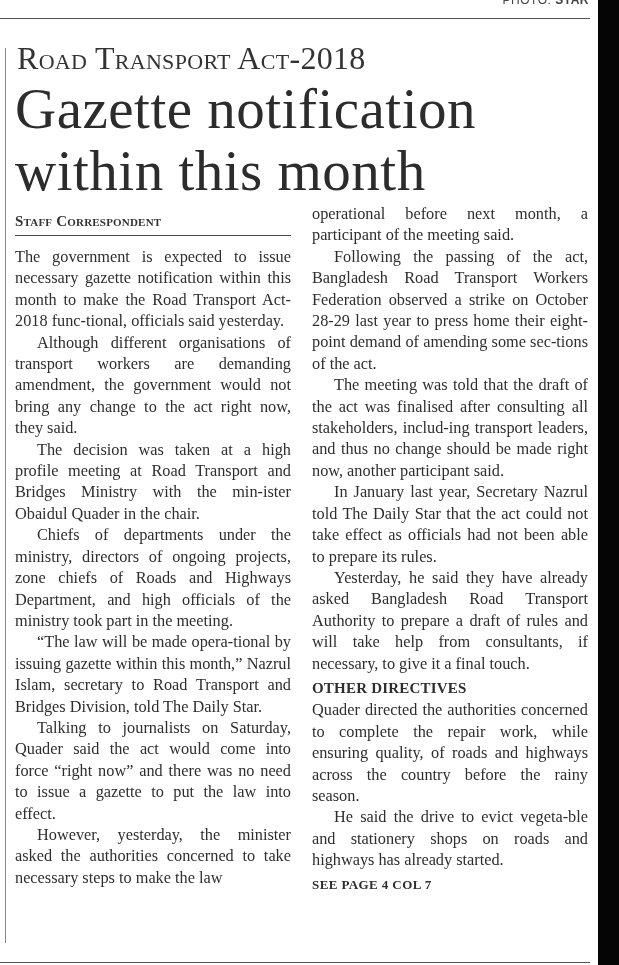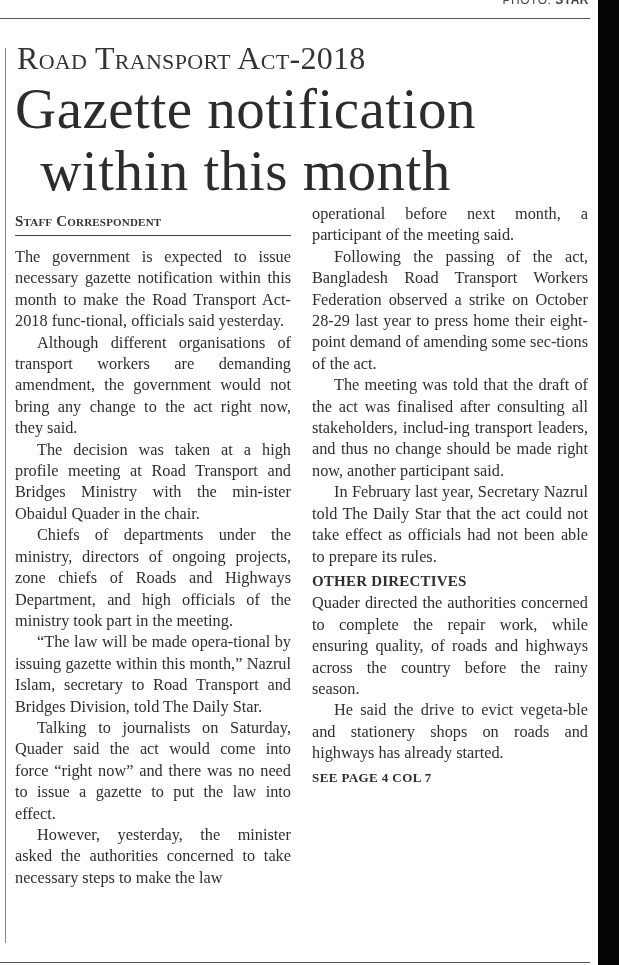--- a/index.html
+++ b/index.html
@@ -17,21 +17,21 @@
   .top-rule { position: absolute; left: 0; top: 18px; width: 590px; height: 1px; background: #555; }
   .bottom-rule { position: absolute; left: 0; top: 962px; width: 590px; height: 1px; background: #555; }
   .left-bar { position: absolute; left: 5px; top: 48px; width: 1px; height: 895px; background: #888; }
 
   .kicker {
     position: absolute; left: 17px; top: 40px; font-size: 32px; line-height: 36px; color: #333;
     font-variant: small-caps; letter-spacing: 0.3px; white-space: nowrap;
   }
   .headline {
     position: absolute; left: 15px; top: 78px; font-size: 57px; line-height: 62px; color: #2c2c2c;
-    white-space: nowrap; letter-spacing: 0.5px; text-align: center;
+    white-space: nowrap; letter-spacing: 0.5px;
   }
 
   .byline {
     position: absolute; left: 15px; top: 213px; font-size: 15px; font-weight: bold; color: #333;
     font-variant: small-caps; letter-spacing: 0.2px; text-align: center;
   }
   .byline-rule { position: absolute; left: 15px; top: 235px; width: 276px; height: 1px; background: #444; }
 
   .col {
     position: absolute; width: 276px; font-size: 16.3px; line-height: 21.4px; color: #2e2e2e;
@@ -71,20 +71,21 @@
   <p>Chiefs of departments under the ministry, directors of ongoing projects, zone chiefs of Roads and Highways Department, and high officials of the ministry took part in the meeting.</p>
   <p>“The law will be made opera-tional by issuing gazette within this month,” Nazrul Islam, secretary to Road Transport and Bridges Division, told The Daily Star.</p>
   <p>Talking to journalists on Saturday, Quader said the act would come into force “right now” and there was no need to issue a gazette to put the law into effect.</p>
   <p>However, yesterday, the minister asked the authorities concerned to take necessary steps to make the law</p>
 </div>
 
 <div class="col col2">
   <p class="noindent">operational before next month, a participant of the meeting said.</p>
   <p>Following the passing of the act, Bangladesh Road Transport Workers Federation observed a strike on October 28-29 last year to press home their eight-point demand of amending some sec-tions of the act.</p>
   <p>The meeting was told that the draft of the act was finalised after consulting all stakeholders, includ-ing transport leaders, and thus no change should be made right now, another participant said.</p>
-  <p>In February last year, Secretary Nazrul told The Daily Star that the act could not take effect as officials had not been able to prepare its rules.</p>
+  <p>In January last year, Secretary Nazrul told The Daily Star that the act could not take effect as officials had not been able to prepare its rules.</p>
+  <p>Yesterday, he said they have already asked Bangladesh Road Transport Authority to prepare a draft of rules and will take help from consultants, if necessary, to give it a final touch.</p>
   <div class="subhead">OTHER DIRECTIVES</div>
   <p class="noindent">Quader directed the authorities concerned to complete the repair work, while ensuring quality, of roads and highways across the country before the rainy season.</p>
   <p>He said the drive to evict vegeta-ble and stationery shops on roads and highways has already started.</p>
   <div class="see-page">SEE PAGE 4 COL 7</div>
 </div>
 
 <div class="bottom-rule"></div>
 
 </body></html>

